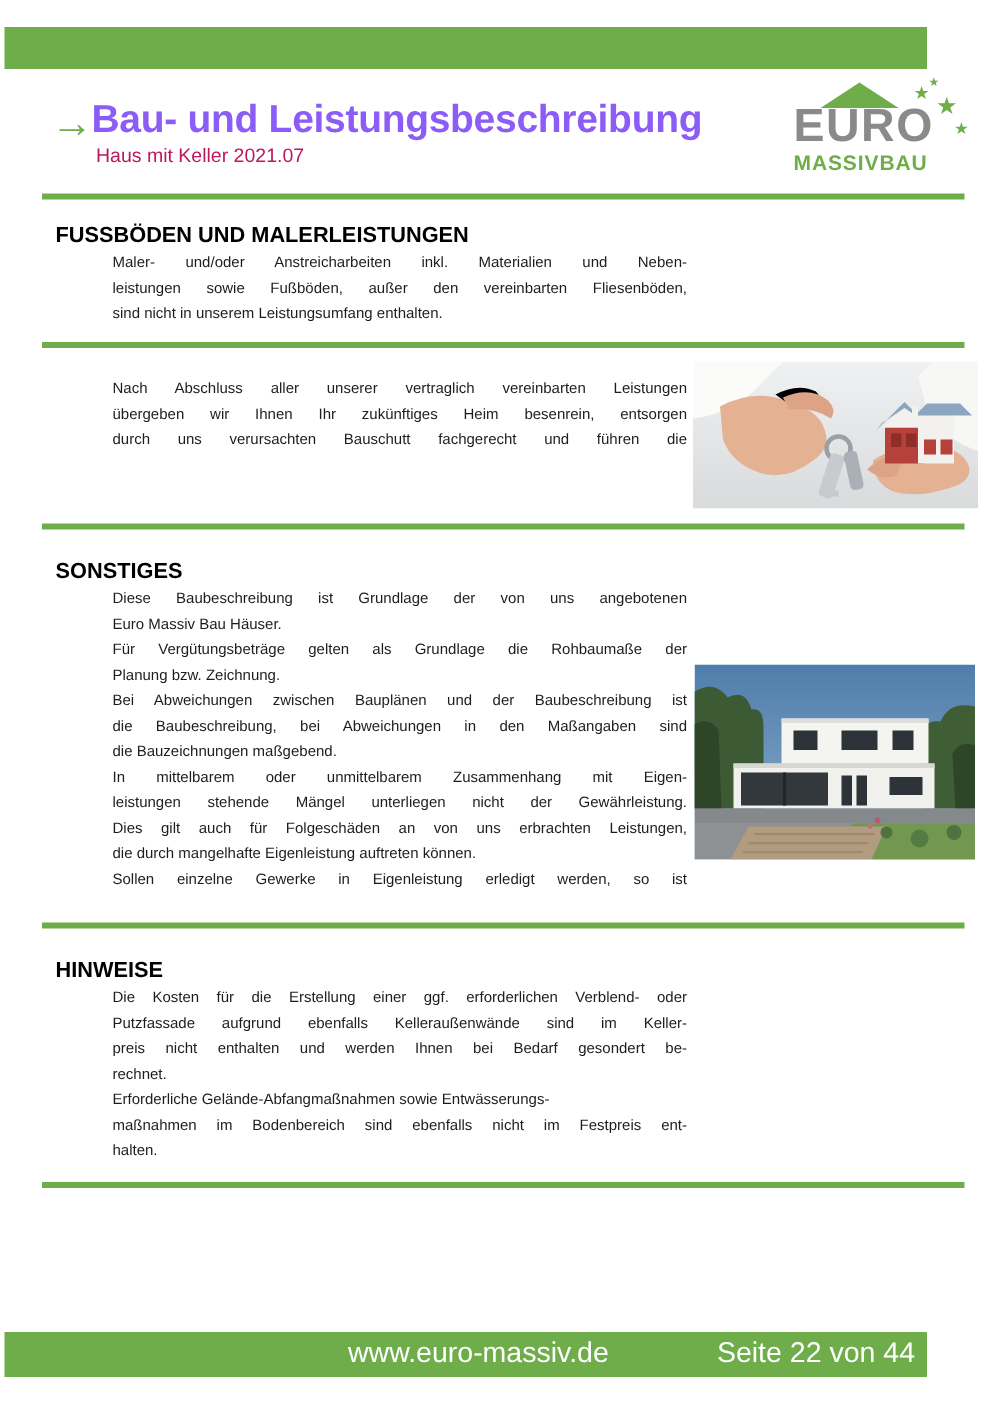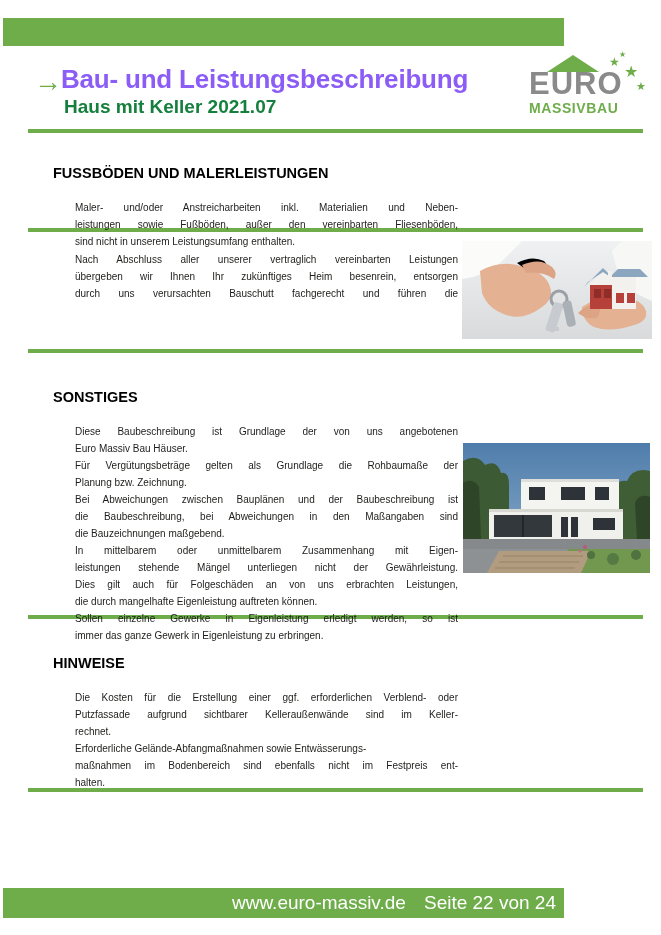--- a/index.html
+++ b/index.html
@@ -1,46 +1,46 @@
 <!DOCTYPE html>
 <html><head>
 <meta charset="utf-8">
 <style>
   html,body{margin:0;padding:0;background:#fff;}
   .page{position:relative;width:661px;height:935px;background:#ffffff;overflow:hidden;
         font-family:"Liberation Sans",sans-serif;}
-  .bar{position:absolute;left:3px;width:561px;background:#6ead4a;}
+  .bar{position:absolute;left:3px;width:615px;background:#6ead4a;}
   .top-bar{top:18px;height:28px;}
   .footer-bar{top:888px;height:30px;}
   .rule{position:absolute;left:28px;width:615px;height:4px;background:#6ead4a;}
   .r1{top:129px}.r2{top:228px}.r3{top:349px}.r4{top:615px}.r5{top:788px}
 
   .arrow{position:absolute;left:34px;top:66px;font-size:28px;font-weight:bold;color:#6ead4a;}
   .title{position:absolute;left:61px;top:64px;font-size:26px;font-weight:bold;color:#8b5cf6;
          letter-spacing:-0.2px;white-space:nowrap;}
-  .subtitle{position:absolute;left:64px;top:96px;font-size:19px;font-weight:bold;color:#15803d;
+  .subtitle{position:absolute;left:64px;top:96px;font-size:13px;font-weight:normal;color:#be185d;
             white-space:nowrap;}
 
   .logo{position:absolute;left:503px;top:54px;width:152px;height:66px;}
   .logo .roof{position:absolute;left:44px;top:1px;width:0;height:0;
               border-left:26px solid transparent;border-right:26px solid transparent;
               border-bottom:17px solid #6ead4a;}
   .logo .word-top{position:absolute;left:26px;top:14px;font-size:31px;font-weight:bold;
                   color:#8a8a8a;letter-spacing:1px;line-height:31px;text-align:center;}
   .logo .word-bottom{position:absolute;left:26px;top:46px;font-size:14px;font-weight:bold;
                      color:#6ead4a;letter-spacing:0.6px;}
   .star{position:absolute;color:#6ead4a;line-height:1;}
   .st1{left:106px;top:2px;font-size:12px;}
   .st2{left:121px;top:10px;font-size:16px;}
   .st3{left:133px;top:27px;font-size:11px;}
   .st4{left:116px;top:-3px;font-size:8px;}
 
   .sec{position:absolute;left:37px;width:421px;}
   .s1{top:149px}.s2{top:251px}.s3{top:373px}.s4{top:639px}
-  .sec-h{margin:16px;font-size:14.5px;font-weight:bold;color:#000;height:18px;line-height:16px;}
+  .sec-h{margin:0;font-size:14.5px;font-weight:bold;color:#000;height:18px;line-height:16px;}
   .bline{height:17px;line-height:17px;font-size:10px;color:#1d1d1b;overflow:hidden;margin-left:38px;}
   .just{text-align:justify;text-align-last:justify;word-spacing:-3px;}
 
   .photo{position:absolute;display:block;}
   .photo1{left:462px;top:241px;width:190px;height:98px;}
   .photo2{left:463px;top:443px;width:187px;height:130px;}
 
   .footer-bar .site{position:absolute;left:229px;top:0;height:30px;line-height:30px;
                     font-size:19px;color:#ffffff;}
   .footer-bar .pageinfo{position:absolute;right:8px;top:0;height:30px;line-height:30px;
@@ -98,29 +98,29 @@
         <div class="bline just">Für Vergütungsbeträge gelten als Grundlage die Rohbaumaße der</div>
         <div class="bline">Planung bzw. Zeichnung.</div>
         <div class="bline just">Bei Abweichungen zwischen Bauplänen und der Baubeschreibung ist</div>
         <div class="bline just">die Baubeschreibung, bei Abweichungen in den Maßangaben sind</div>
         <div class="bline">die Bauzeichnungen maßgebend.</div>
         <div class="bline just">In mittelbarem oder unmittelbarem Zusammenhang mit Eigen-</div>
         <div class="bline just">leistungen stehende Mängel unterliegen nicht der Gewährleistung.</div>
         <div class="bline just">Dies gilt auch für Folgeschäden an von uns erbrachten Leistungen,</div>
         <div class="bline">die durch mangelhafte Eigenleistung auftreten können.</div>
         <div class="bline just">Sollen einzelne Gewerke in Eigenleistung erledigt werden, so ist</div>
-        <div class="bline">immer das ganze Gewerk in Eigenleistung zu erbringen.</div>
       </div>
   </section>
 
   <section class="sec s4">
     <h2 class="sec-h">HINWEISE</h2>
     <div>
         <div class="bline just">Die Kosten für die Erstellung einer ggf. erforderlichen Verblend- oder</div>
-        <div class="bline just">Putzfassade aufgrund sichtbarer Kelleraußenwände sind im Keller-</div>
+        <div class="bline just">Putzfassade aufgrund ebenfalls Kelleraußenwände sind im Keller-</div>
+        <div class="bline just">preis nicht enthalten und werden Ihnen bei Bedarf gesondert be-</div>
         <div class="bline">rechnet.</div>
         <div class="bline">Erforderliche Gelände-Abfangmaßnahmen sowie Entwässerungs-</div>
         <div class="bline just">maßnahmen im Bodenbereich sind ebenfalls nicht im Festpreis ent-</div>
         <div class="bline">halten.</div>
       </div>
   </section>
 
   <svg class="photo photo1" viewBox="0 0 190 98" role="img" aria-label="Hands holding keys and a model house">
     <defs>
       <linearGradient id="bg1" x1="0" y1="0" x2="0" y2="1">
@@ -191,16 +191,16 @@
     <path d="M40,113 L120,113 M36,119 L116,119 M32,125 L112,125" stroke="#a08a6e" stroke-width="1.5" fill="none"></path>
     <circle cx="128" cy="112" r="4" fill="#4f7240"></circle>
     <circle cx="150" cy="116" r="6" fill="#557a44"></circle>
     <circle cx="173" cy="112" r="5" fill="#4f7240"></circle>
     <circle cx="122" cy="104" r="2" fill="#b55a7a"></circle>
     <circle cx="117" cy="108" r="1.6" fill="#c06e88"></circle>
   </svg>
 
   <div class="bar footer-bar">
     <span class="site">www.euro-massiv.de</span>
-    <span class="pageinfo">Seite 22 von 24</span>
+    <span class="pageinfo">Seite 22 von 44</span>
   </div>
 
 </div>
 
 </body></html>

